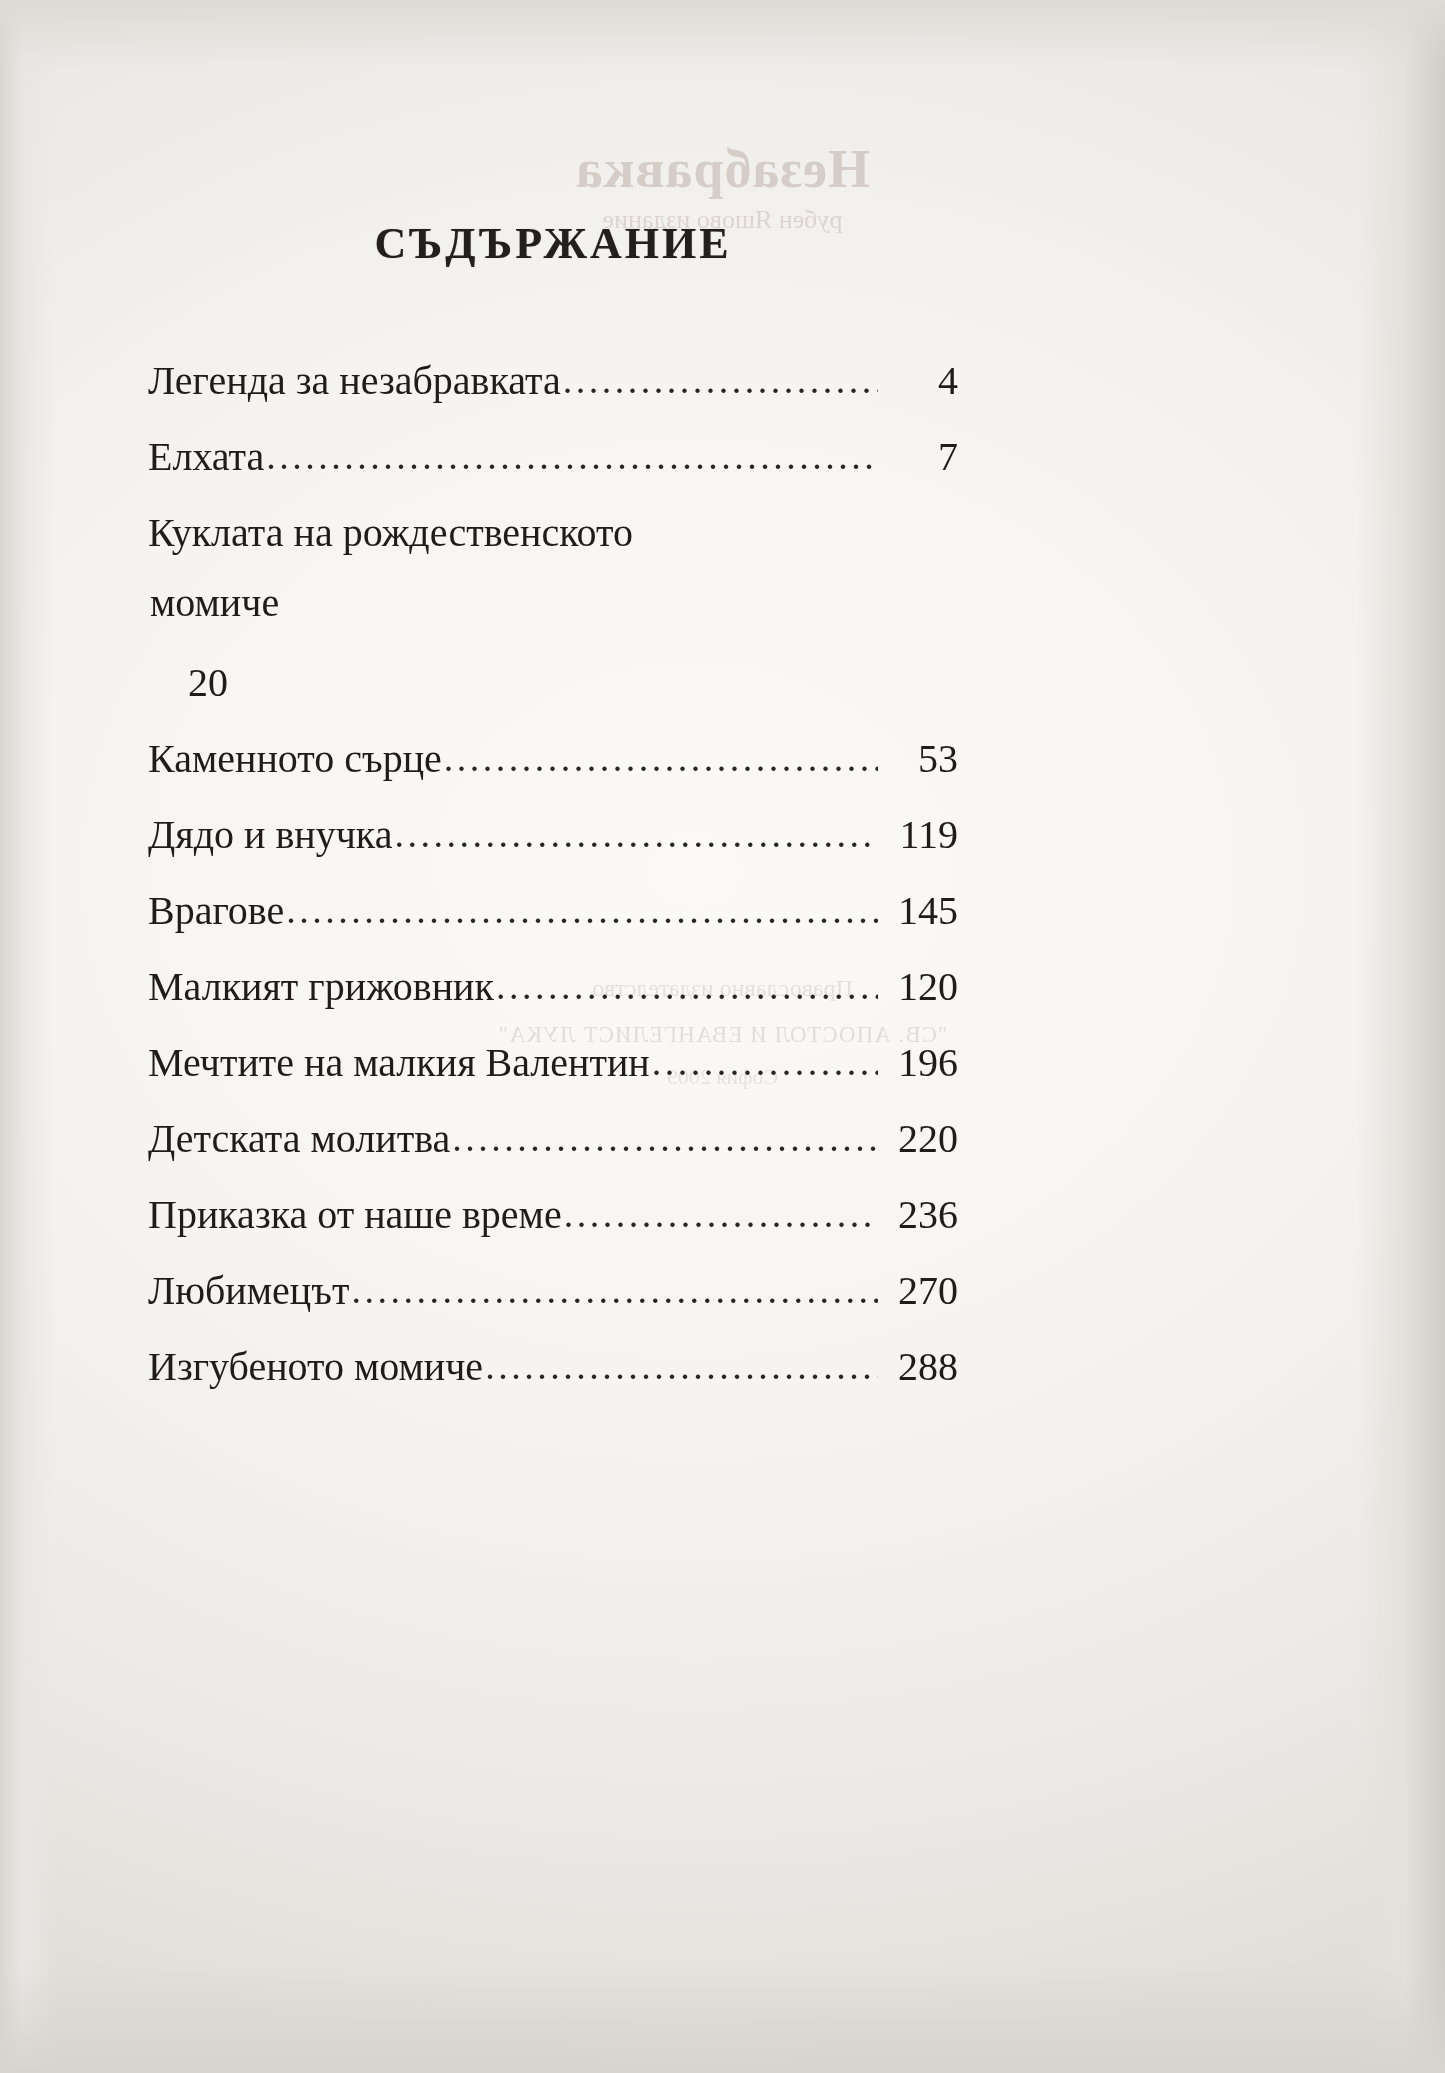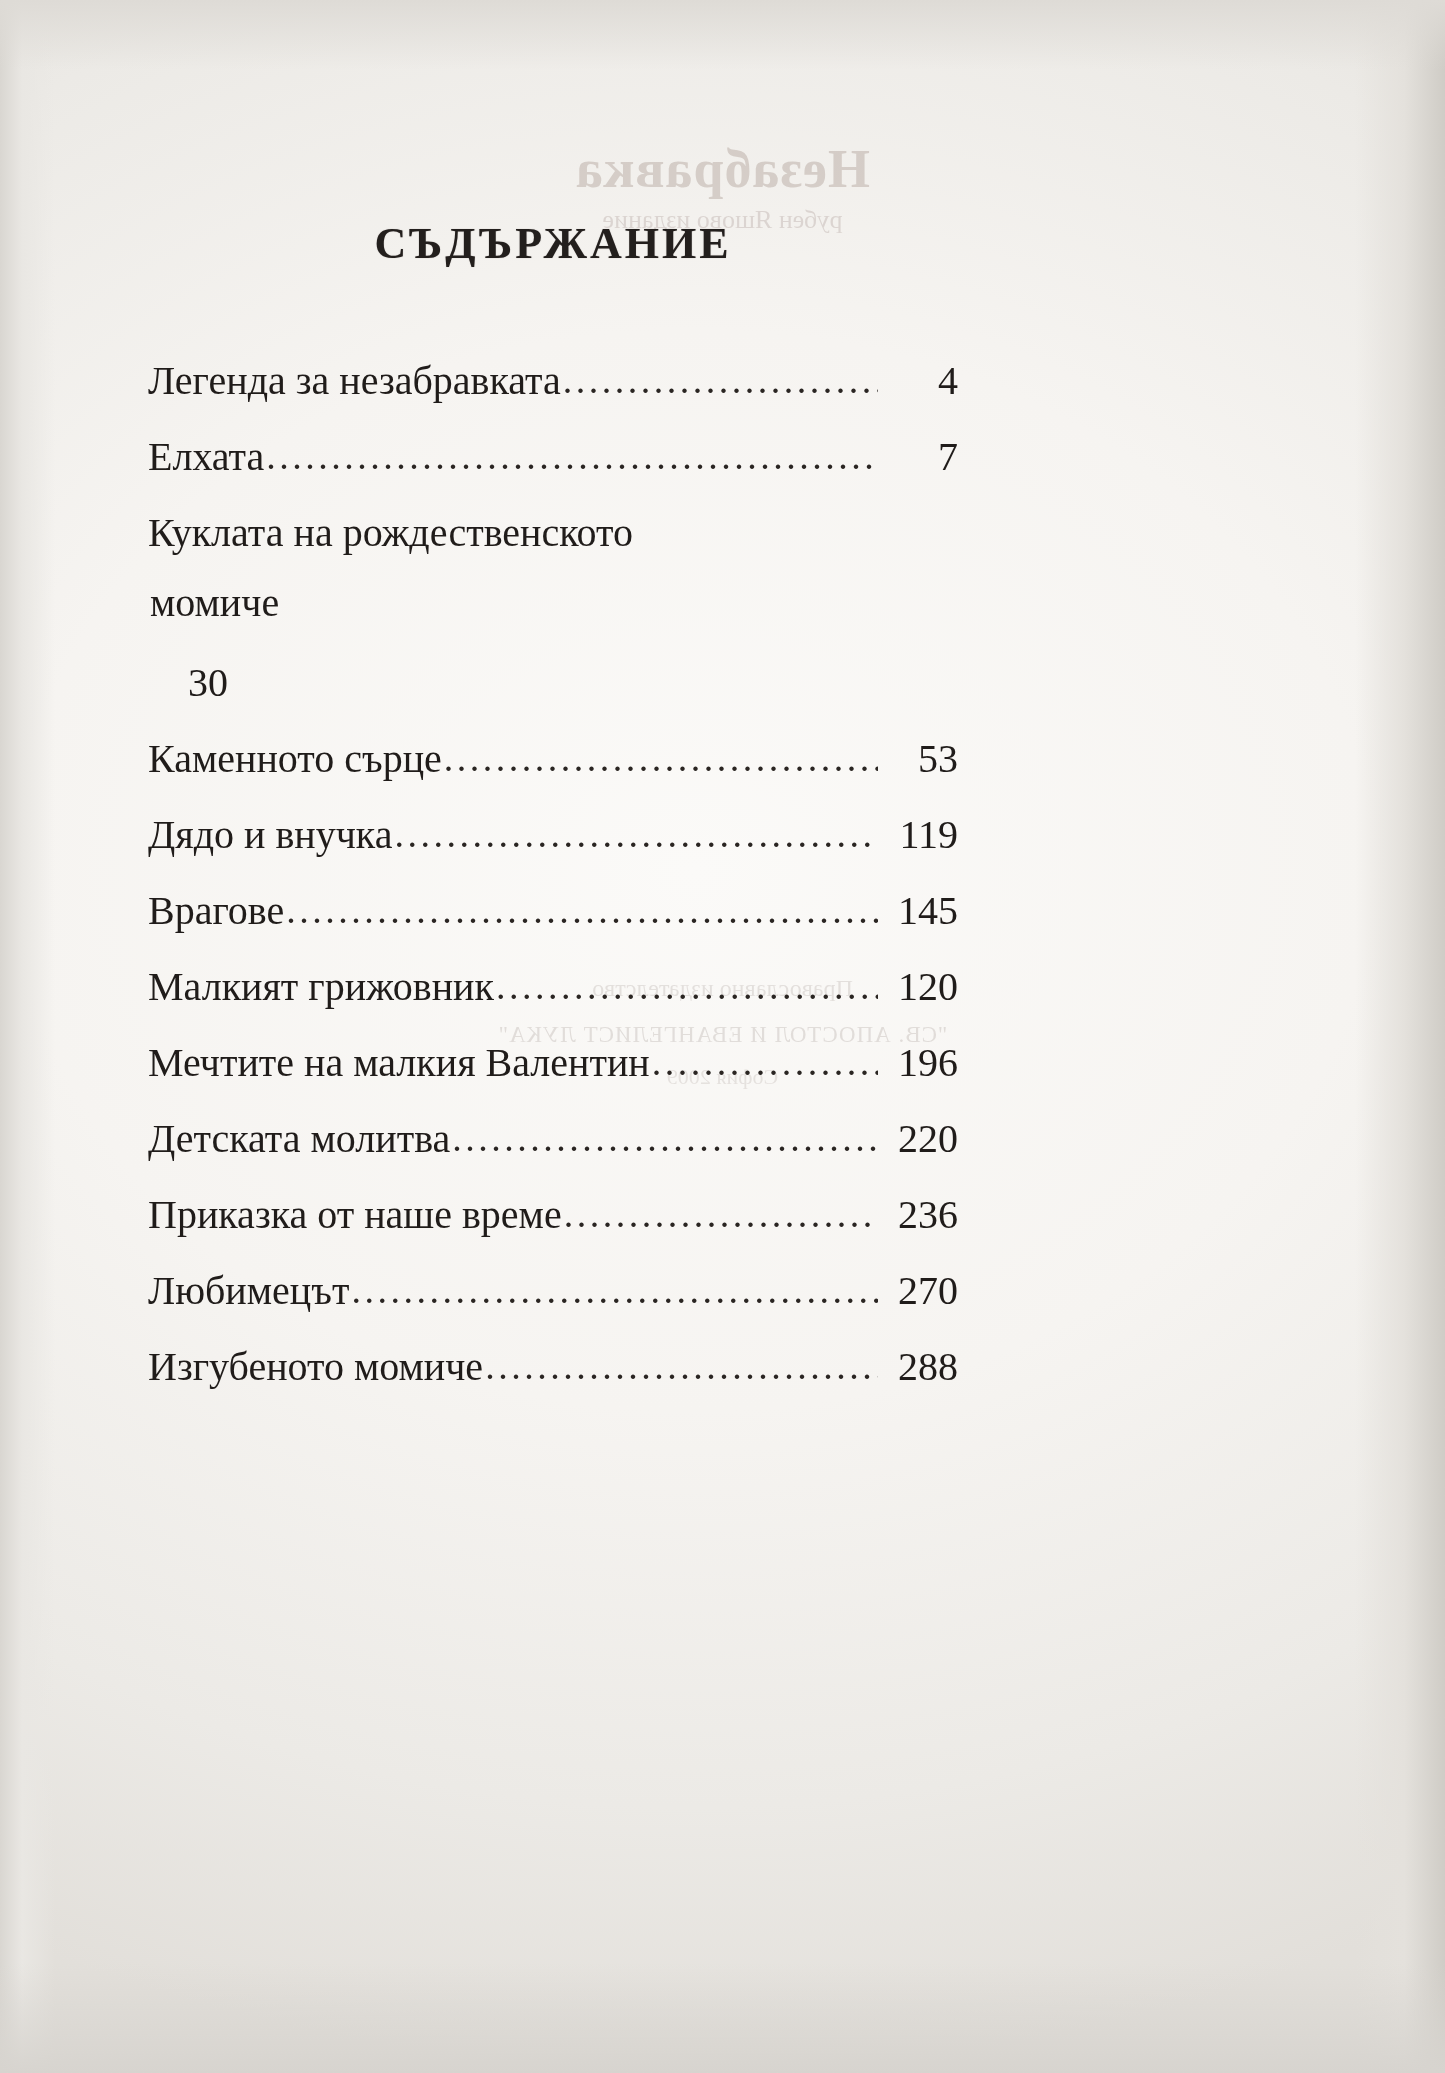--- a/index.html
+++ b/index.html
@@ -206,21 +206,21 @@
         <span class="label">Елхата</span>
         <span class="leader"></span>
         <span class="page-num">7</span>
       </div>
 
       <div class="toc-entry multiline">
         <span class="first-line">Куклата на рождественското</span>
         <span class="second-line">
           <span class="label">момиче</span>
           <span class="leader"></span>
-          <span class="page-num">30</span>
+          <span class="page-num">20</span>
         </span>
       </div>
 
       <div class="toc-entry">
         <span class="label">Каменното сърце</span>
         <span class="leader"></span>
         <span class="page-num">53</span>
       </div>
 
       <div class="toc-entry">

